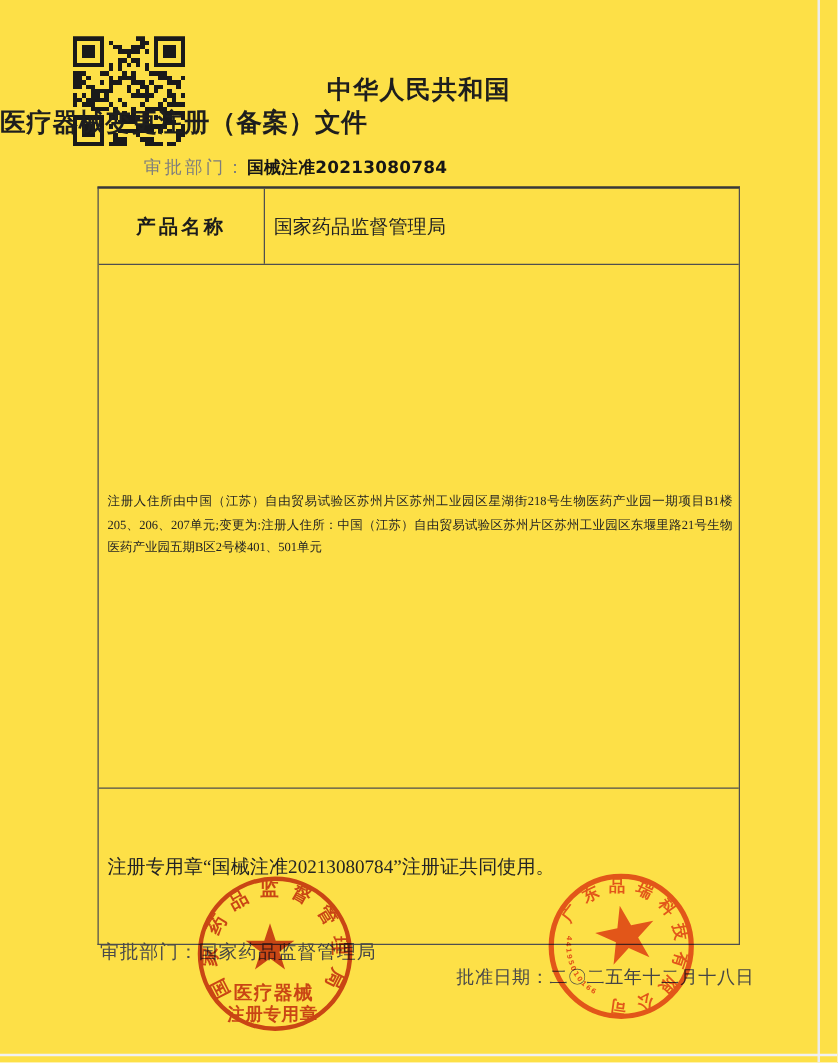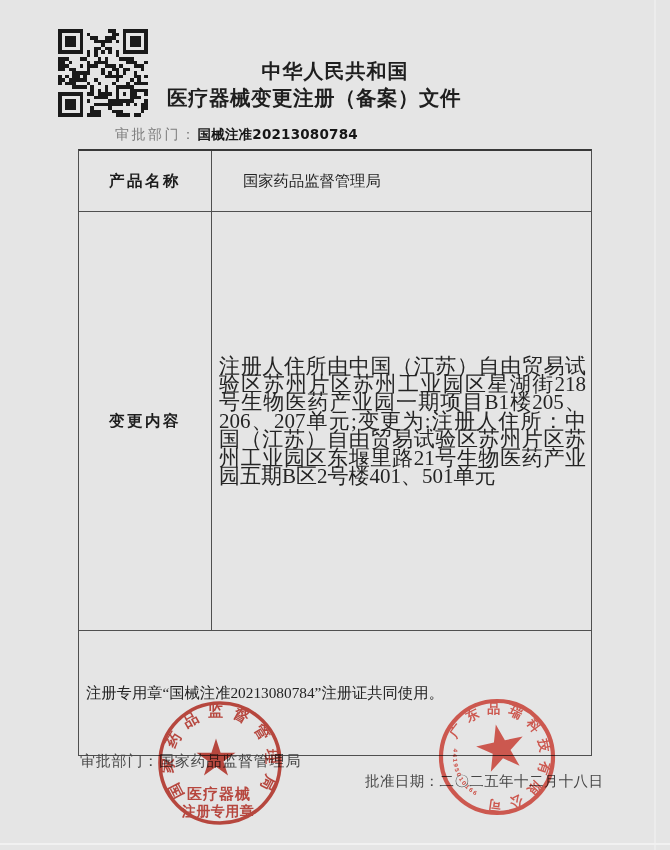--- a/index.html
+++ b/index.html
@@ -1,64 +1,64 @@
 <!DOCTYPE html>
 <html><head>
 <meta charset="utf-8">
 <style>
   html,body{margin:0;padding:0;}
   body{
     width:670px;height:850px;background:#ffffff;position:relative;overflow:hidden;
     font-family:"Liberation Serif","DejaVu Serif",serif;
     -webkit-font-smoothing:antialiased;
   }
-  .page{position:absolute;inset:0;background:#e5e5e5;}
+  .page{position:absolute;inset:0;background:#fde047;}
   
   .edge-right{position:absolute;top:0;bottom:0;right:14px;width:2px;background:#ececec;}
   .edge-bottom{position:absolute;left:0;right:0;bottom:5px;height:2px;background:#f1f1f1;}
 
   .qr{position:absolute;left:58px;top:29px;width:90px;height:88px;}
 
   .title1{
     position:absolute;left:0;top:60px;width:670px;text-align:center;
     font-family:"DejaVu Sans","Liberation Sans",sans-serif;
     font-weight:bold;font-size:20px;letter-spacing:1px;color:#1e1e1e;line-height:22px;
   }
   .title2{
-    position:absolute;left:0;top:87px;width:564px;text-align:center;
+    position:absolute;left:0;top:87px;width:564px;text-align:left;
     font-family:"DejaVu Sans","Liberation Sans",sans-serif;
-    font-weight:bold;font-size:20.5px;letter-spacing:.5px;color:#1e1e1e;line-height:23px;margin-left:32px;
+    font-weight:bold;font-size:20.5px;letter-spacing:.5px;color:#1e1e1e;line-height:23px;
   }
   .regline{position:absolute;left:115px;top:126px;font-size:14px;line-height:16px;white-space:nowrap;}
   .reglabel{color:#7d7d7d;letter-spacing:2.5px;}
   .regvalue{color:#161616;font-weight:bold;font-family:"DejaVu Sans","Liberation Sans",sans-serif;font-size:13.5px;letter-spacing:.2px;}
 
   .doc-table{
     position:absolute;left:78px;top:149px;width:514px;height:607px;
     border:1px solid #4f4f4f;border-top:2px solid #383838;box-sizing:border-box;
     display:flex;flex-direction:column;background:transparent;
   }
   .row{display:flex;border-bottom:1px solid #4f4f4f;box-sizing:border-box;}
-  .row1{height:61px;gap:24px;}
+  .row1{height:61px;}
   .row2{height:419px;}
   .row3{flex:1;border-bottom:none;}
   .cell{box-sizing:border-box;}
   .cell.label{
     width:133px;border-right:1px solid #4f4f4f;flex:0 0 133px;
     display:flex;align-items:center;justify-content:center;
     font-size:15.5px;font-weight:600;letter-spacing:2.5px;color:#1c1c1c;
   }
   .cell.value{
     flex:1;display:flex;align-items:center;
     font-size:15.3px;color:#242424;
   }
   .row1 .cell.value,.row3 .cell.value{padding-left:7px;padding-right:4px;}
   .row2 .cell.value p{
     margin:0;padding:0 5px 0 7px;text-align:justify;
-    font-size:21px;line-height:18.4px;color:#242424;
+    font-size:10px;line-height:18.4px;color:#242424;
   }
   .row3 .cell.label{letter-spacing:4px;}
 
   .footer-dept{position:absolute;left:80px;top:752px;font-size:15px;color:#4a4a4a;letter-spacing:.8px;white-space:nowrap;}
   .footer-date{position:absolute;left:365px;top:772px;font-size:14.5px;color:#4a4a4a;letter-spacing:.4px;white-space:nowrap;}
   .footer-dept .v,.footer-date .v{color:#454545;}
 
   .stamps{position:absolute;left:0;top:0;width:670px;height:850px;pointer-events:none;mix-blend-mode:multiply;opacity:.93;}
   .stamp-text{font-family:"DejaVu Sans","Liberation Sans",sans-serif;font-weight:bold;}
 </style>
@@ -379,21 +379,20 @@
   <div class="regline">
     <span class="reglabel">审批部门：</span><span class="regvalue">国械注准20213080784</span>
   </div>
 
   <div class="doc-table">
     <div class="row row1">
       <div class="cell label">产品名称</div>
       <div class="cell value">国家药品监督管理局</div>
     </div>
     <div class="row row2">
-      <div class="cell label">变更内容</div>
       <div class="cell value">
         <p>注册人住所由中国（江苏）自由贸易试验区苏州片区苏州工业园区星湖街218号生物医药产业园一期项目B1楼205、206、207单元;变更为:注册人住所：中国（江苏）自由贸易试验区苏州片区苏州工业园区东堰里路21号生物医药产业园五期B区2号楼401、501单元</p>
       </div>
     </div>
     <div class="row row3">
       <div class="cell value">注册专用章“国械注准20213080784”注册证共同使用。</div>
     </div>
   </div>
 
   <div class="footer-dept">

